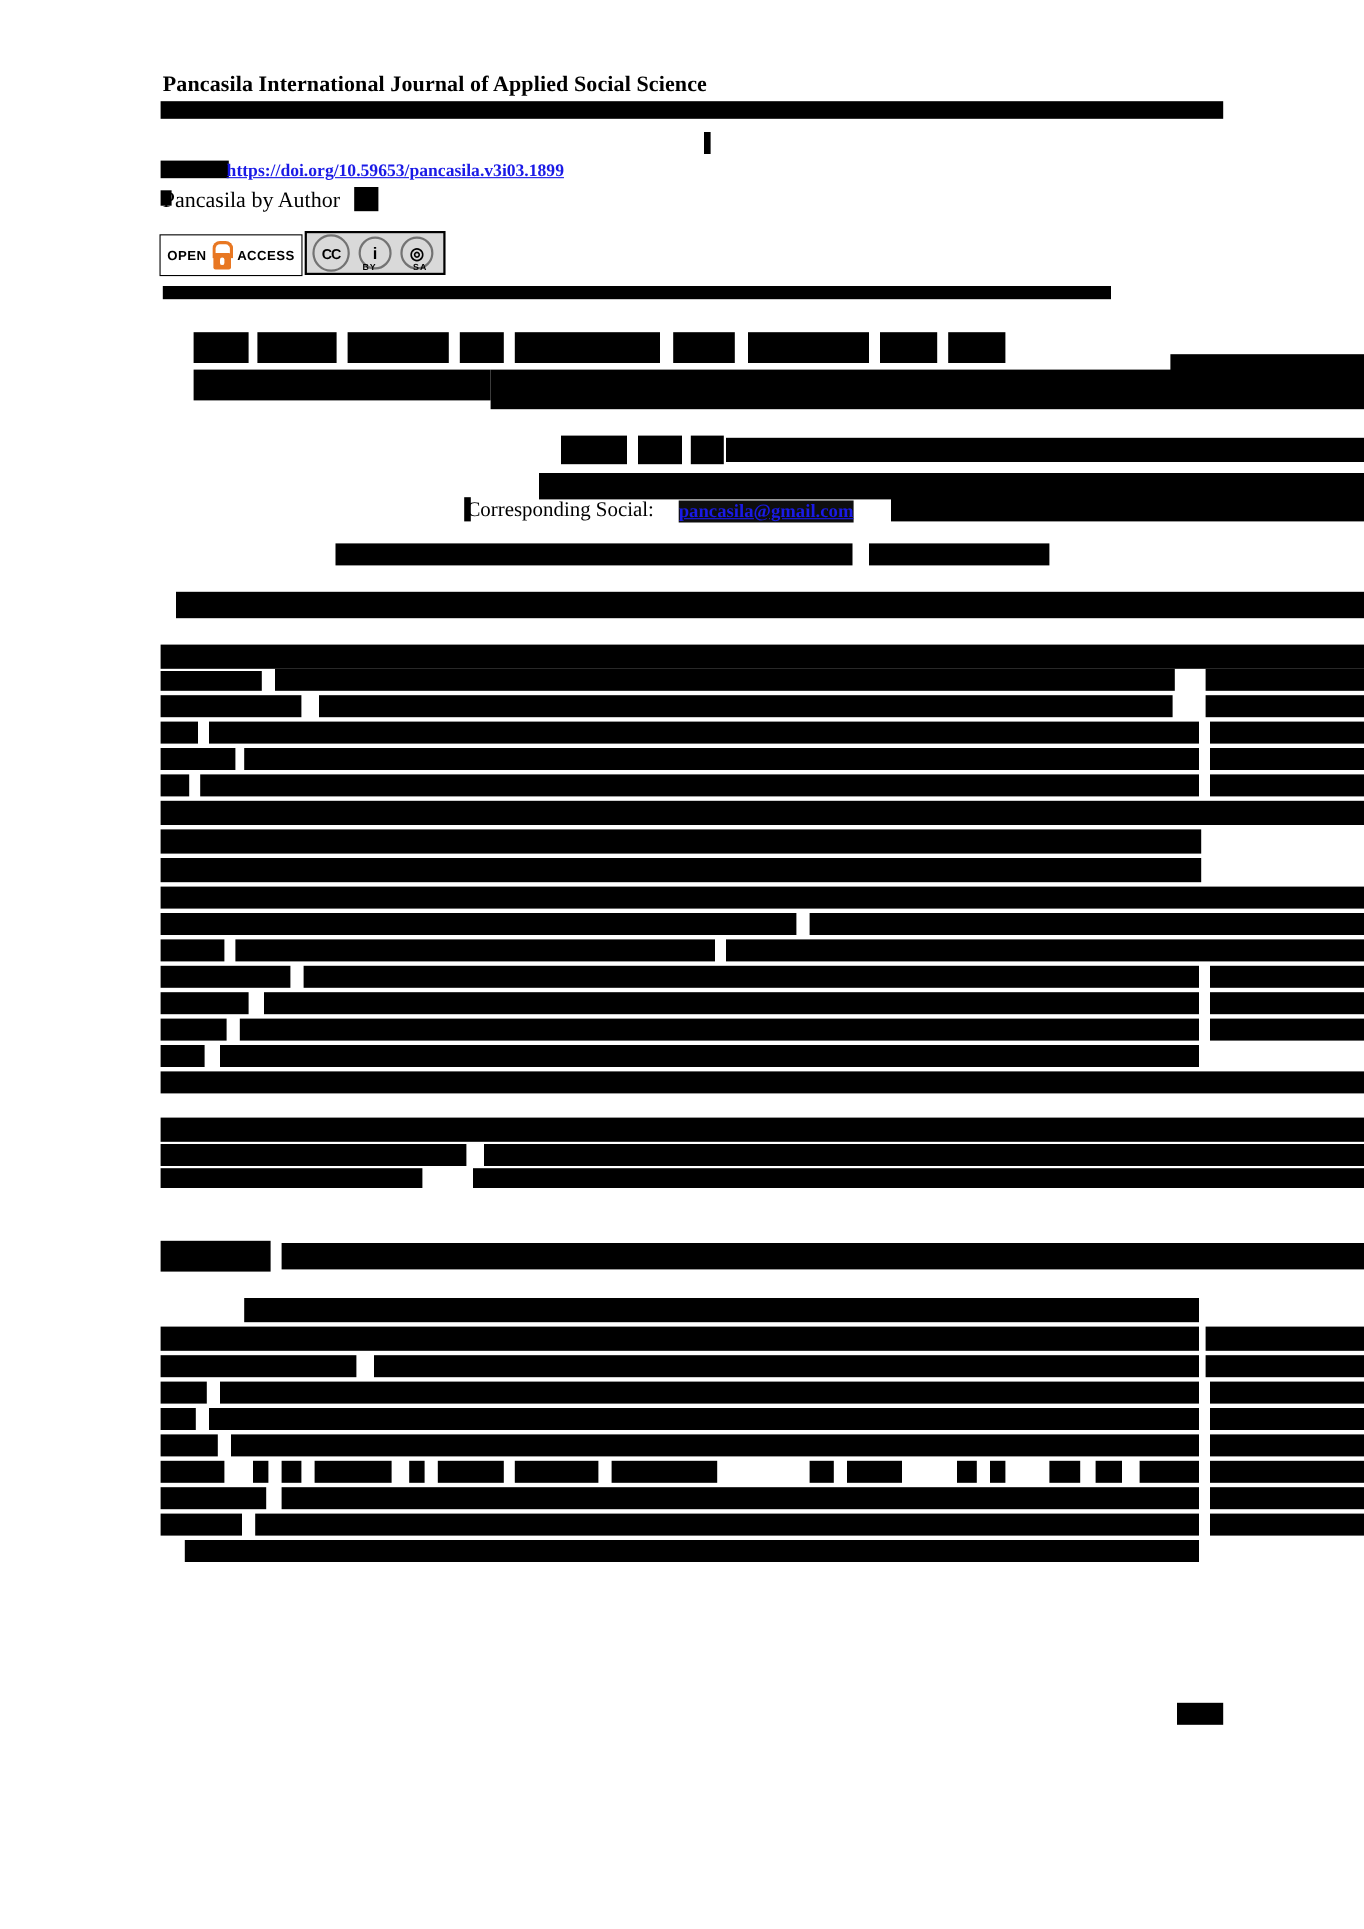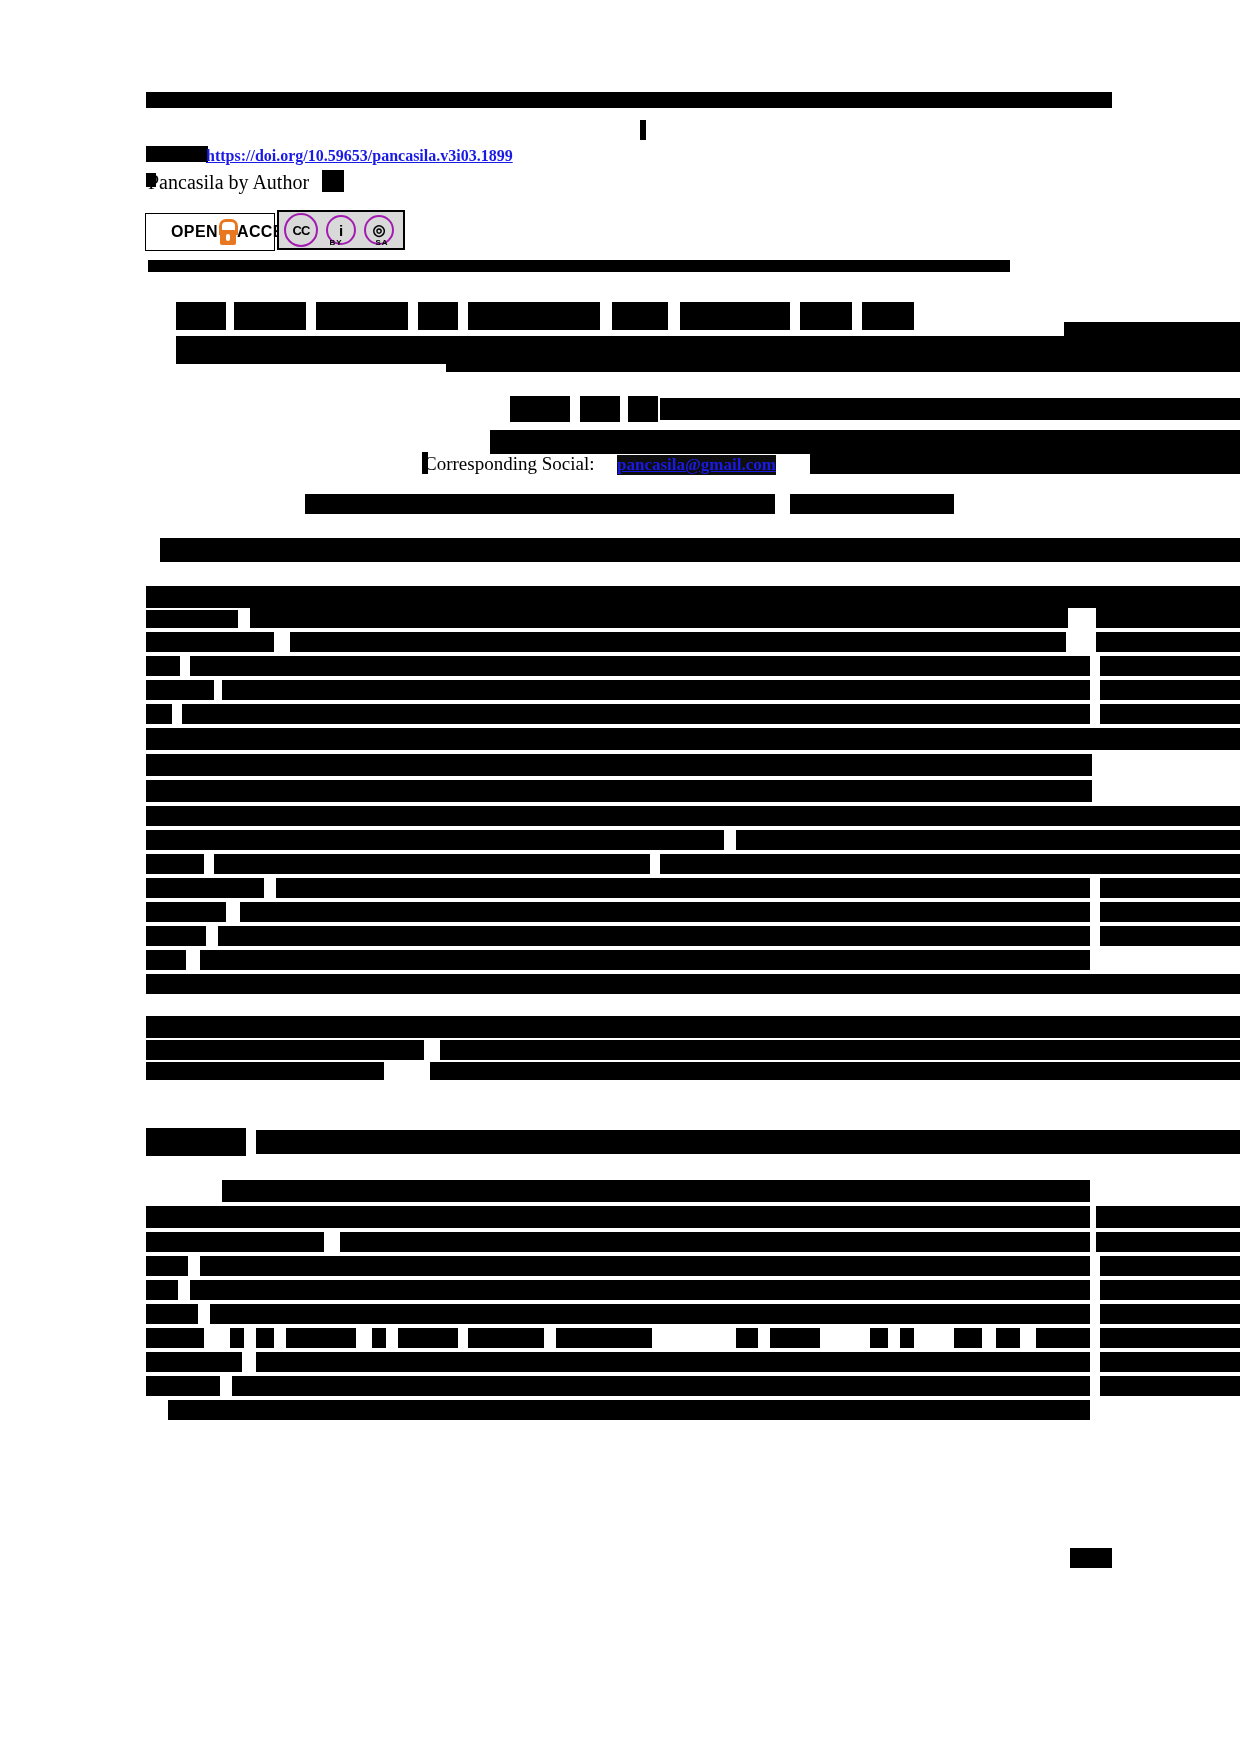--- a/index.html
+++ b/index.html
@@ -64,23 +64,22 @@
     border: 1px solid #000000;
     display: flex;
     align-items: center;
     justify-content: space-between;
     padding: 0 6px;
     box-sizing: border-box;
   }
   .oa-text {
     font-family: "Liberation Sans", sans-serif;
     font-weight: bold;
-    font-size: 16px;
+    font-size: 12px;
     letter-spacing: 0.4px;
-    margin-left: 19px;
   }
   .oa-lock {
     width: 20px; height: 26px;
     position: relative;
   }
   .oa-lock .shackle {
     position: absolute;
     left: 1px; top: 0;
     width: 13px; height: 13px;
     border: 3px solid #e87722;
@@ -106,21 +105,21 @@
     position: absolute;
     left: 277px; top: 210px;
     width: 128px; height: 40px;
     border: 2px solid #000000;
     background: #d9d9d9;
     display: flex;
     align-items: center;
     box-sizing: border-box;
   }
   .cc-circle {
-    border: 2px solid #a21caf;
+    border: 2px solid #737373;
     border-radius: 50%;
     background: #d9d9d9;
     display: flex;
     align-items: center;
     justify-content: center;
     font-family: "Liberation Sans", sans-serif;
     font-weight: bold;
   }
   .cc-main {
     width: 30px; height: 30px;
@@ -173,20 +172,21 @@
     right: 128px; bottom: 186px;
     width: 42px; height: 20px;
     background: #000000;
   }
 </style>
 </head>
 <body>
 
 <div class="page">
 
+  <div class="journal-title">Pancasila International Journal of Applied Social Science</div>
 
   <div class="bar" style="left:146px; top:92px; width:966px; height:16px;"></div>
 
   <div class="bar" style="left:640px; top:120px; width:6px; height:20px;"></div>
 
   <div class="bar" style="left:146px; top:146px; width:62px; height:16px;"></div>
   <a class="doi-link" href="#">https://doi.org/10.59653/pancasila.v3i03.1899</a>
 
   <div class="bar" style="left:146px; top:173px; width:10px; height:14px;"></div>
   <div class="copyright">Pancasila by Author</div>

